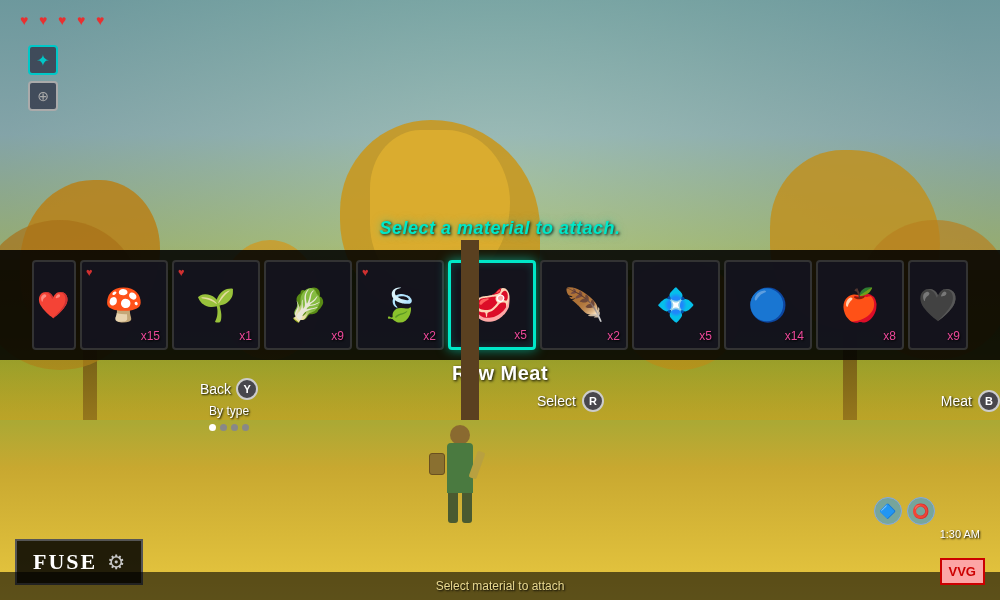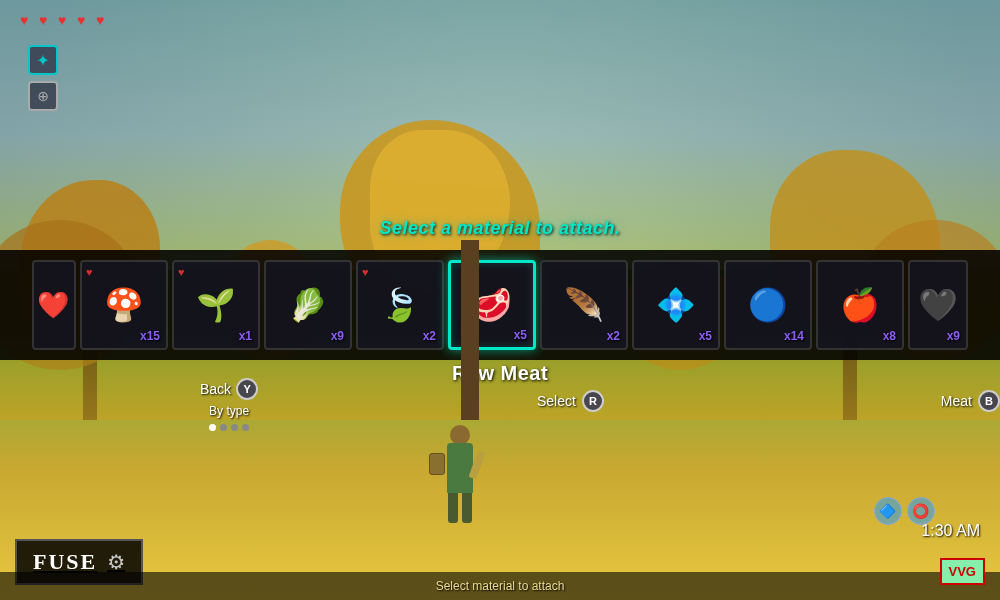--- a/index.html
+++ b/index.html
@@ -137,23 +137,23 @@
       top: 4px;
       left: 4px;
       color: #d03030;
       font-size: 11px;
     }
 
     .inv-slot .qty {
       position: absolute;
       bottom: 5px;
       right: 6px;
-      color: #8b5cf6;
+      color: #ec4899;
       font-size: 12px;
-      font-weight: bold;
+      font-weight: normal;
       text-shadow: 1px 1px 2px #000;
       margin-top: 25px;
     }
 
     .item-icon {
       font-size: 32px;
       line-height: 1;
     }
 
     
@@ -264,21 +264,20 @@
     #fuse-label {
       position: absolute;
       bottom: 15px;
       left: 15px;
       background: rgba(0,0,0,0.85);
       border: 2px solid #555;
       padding: 8px 16px;
       display: flex;
       align-items: center;
       gap: 10px;
-      text-decoration: underline;
     }
 
     #fuse-text {
       color: #fff;
       font-size: 22px;
       font-weight: bold;
       font-family: serif;
       letter-spacing: 2px;
       text-transform: uppercase;
     }
@@ -313,35 +312,35 @@
       display: flex;
       flex-direction: column;
       align-items: center;
     }
 
     
     #logo {
       position: absolute;
       bottom: 15px;
       right: 15px;
-      background: #86efac;
+      background: #fca5a5;
       color: #c00;
       font-size: 13px;
       font-weight: bold;
       padding: 4px 7px;
       border: 2px solid #c00;
     }
 
     
     #time-display {
       position: absolute;
       bottom: 60px;
       right: 20px;
       color: #fff;
-      font-size: 16px;
+      font-size: 11px;
       text-align: center;
       text-shadow: 1px 1px 2px #000;
     }
 
     
     #mini-icons {
       position: absolute;
       bottom: 75px;
       right: 65px;
       display: flex;

